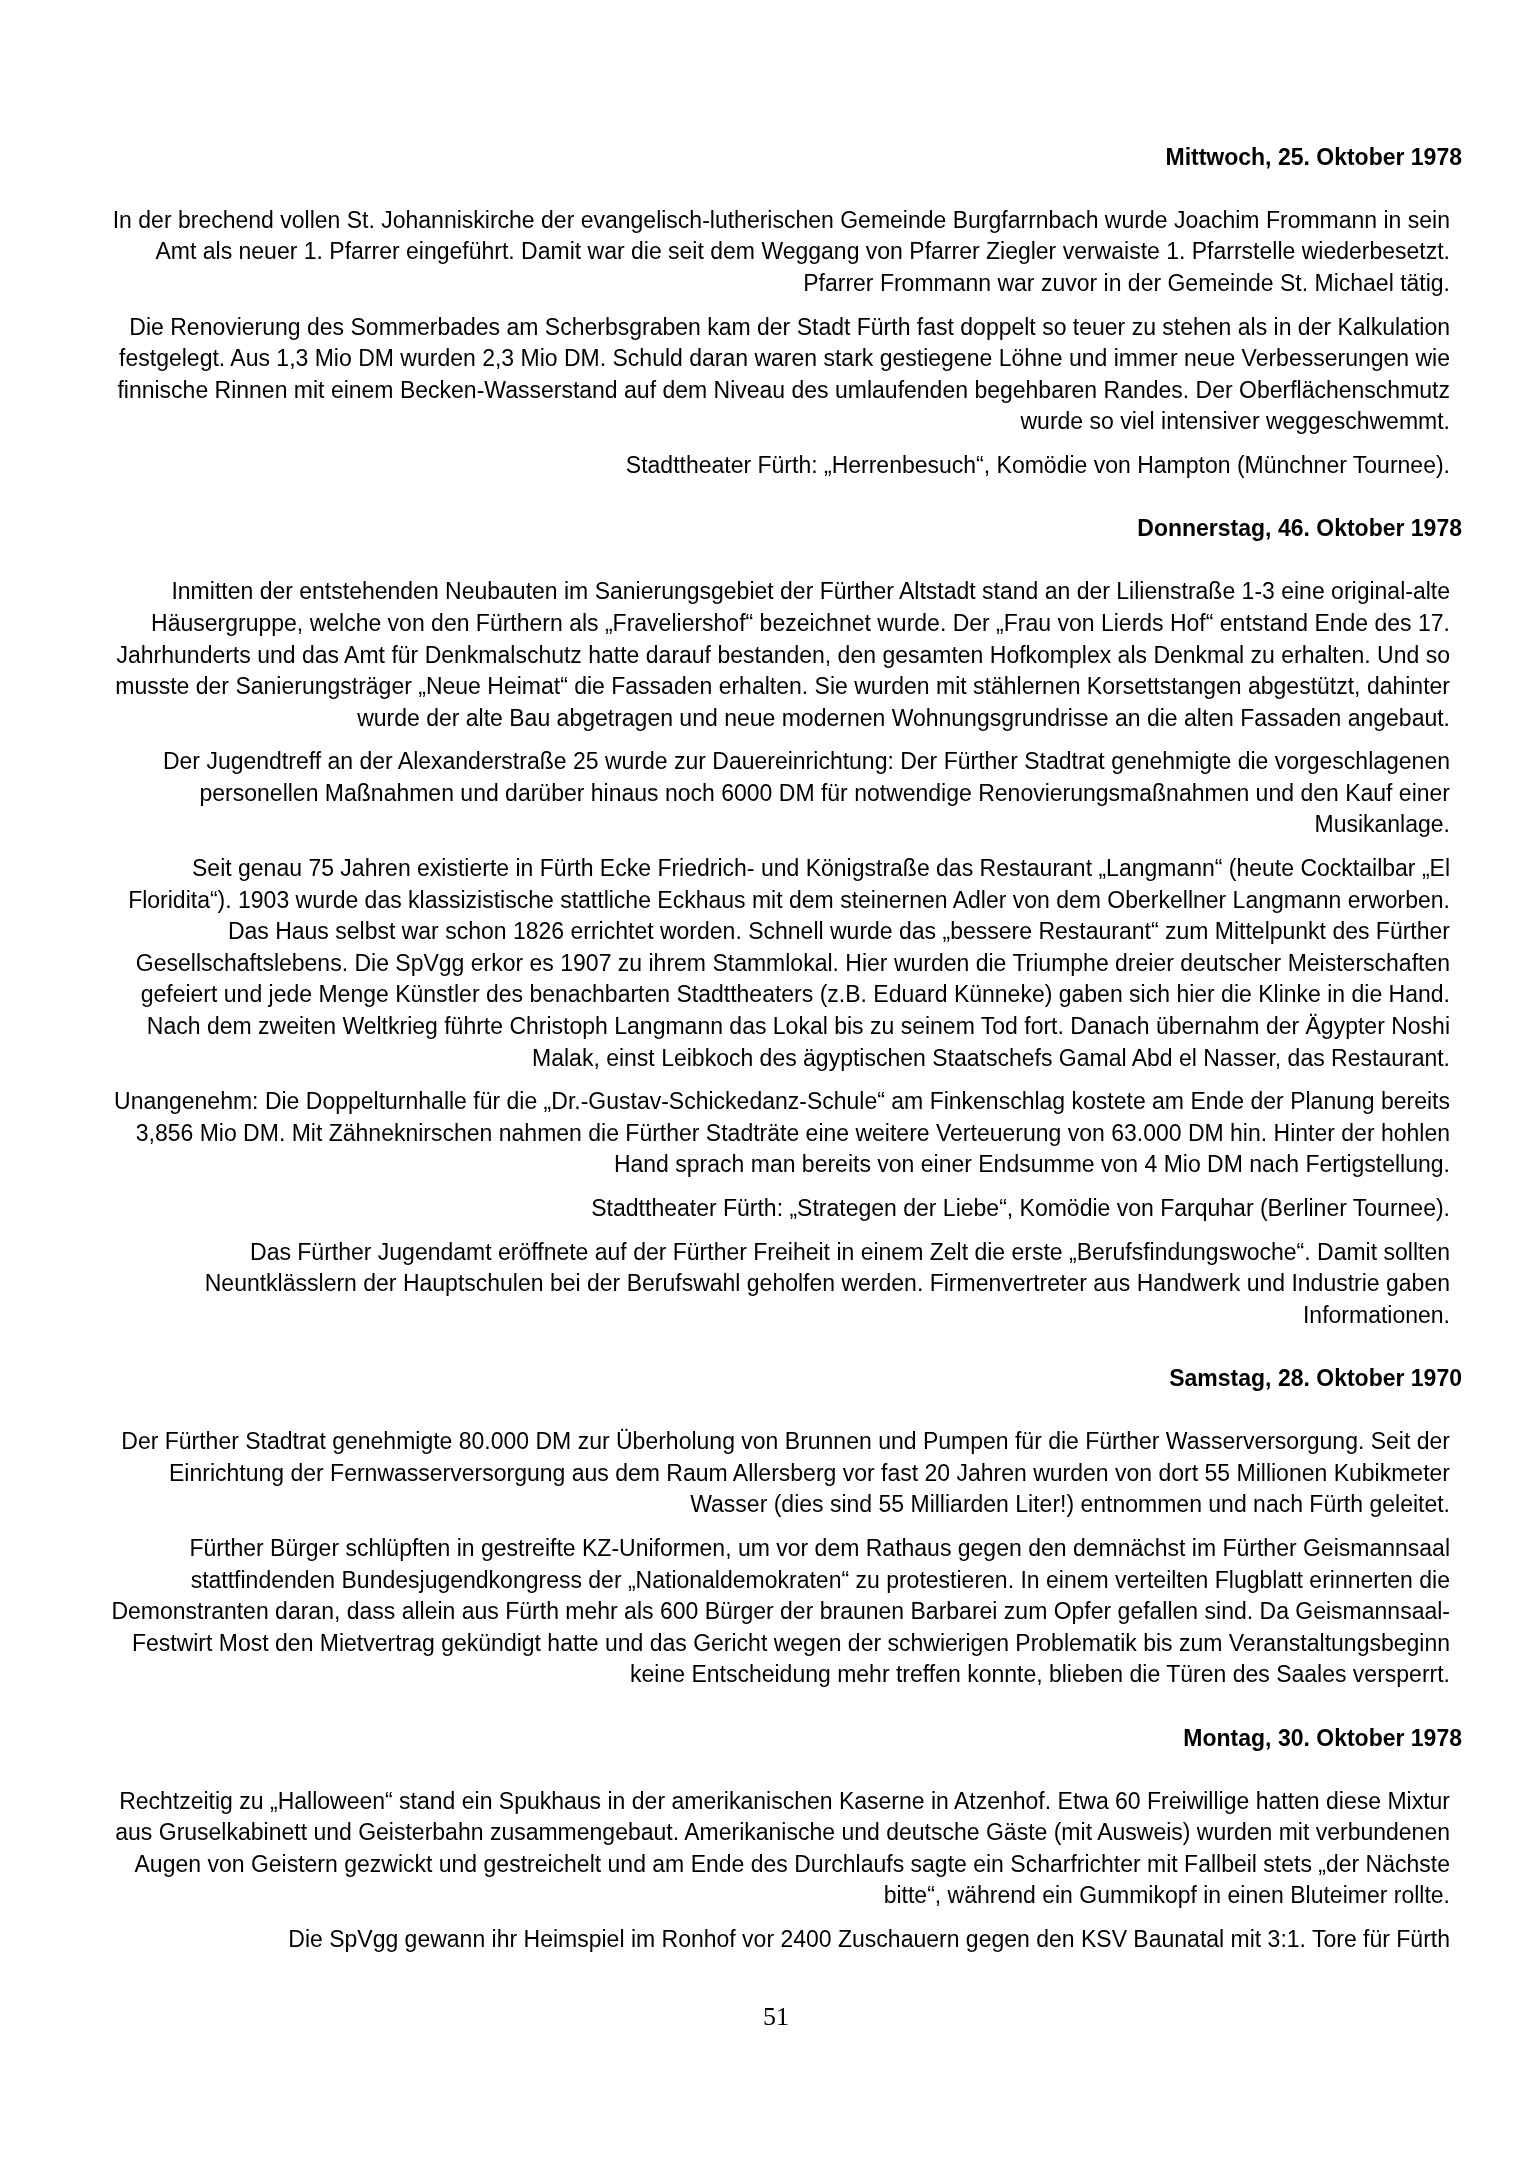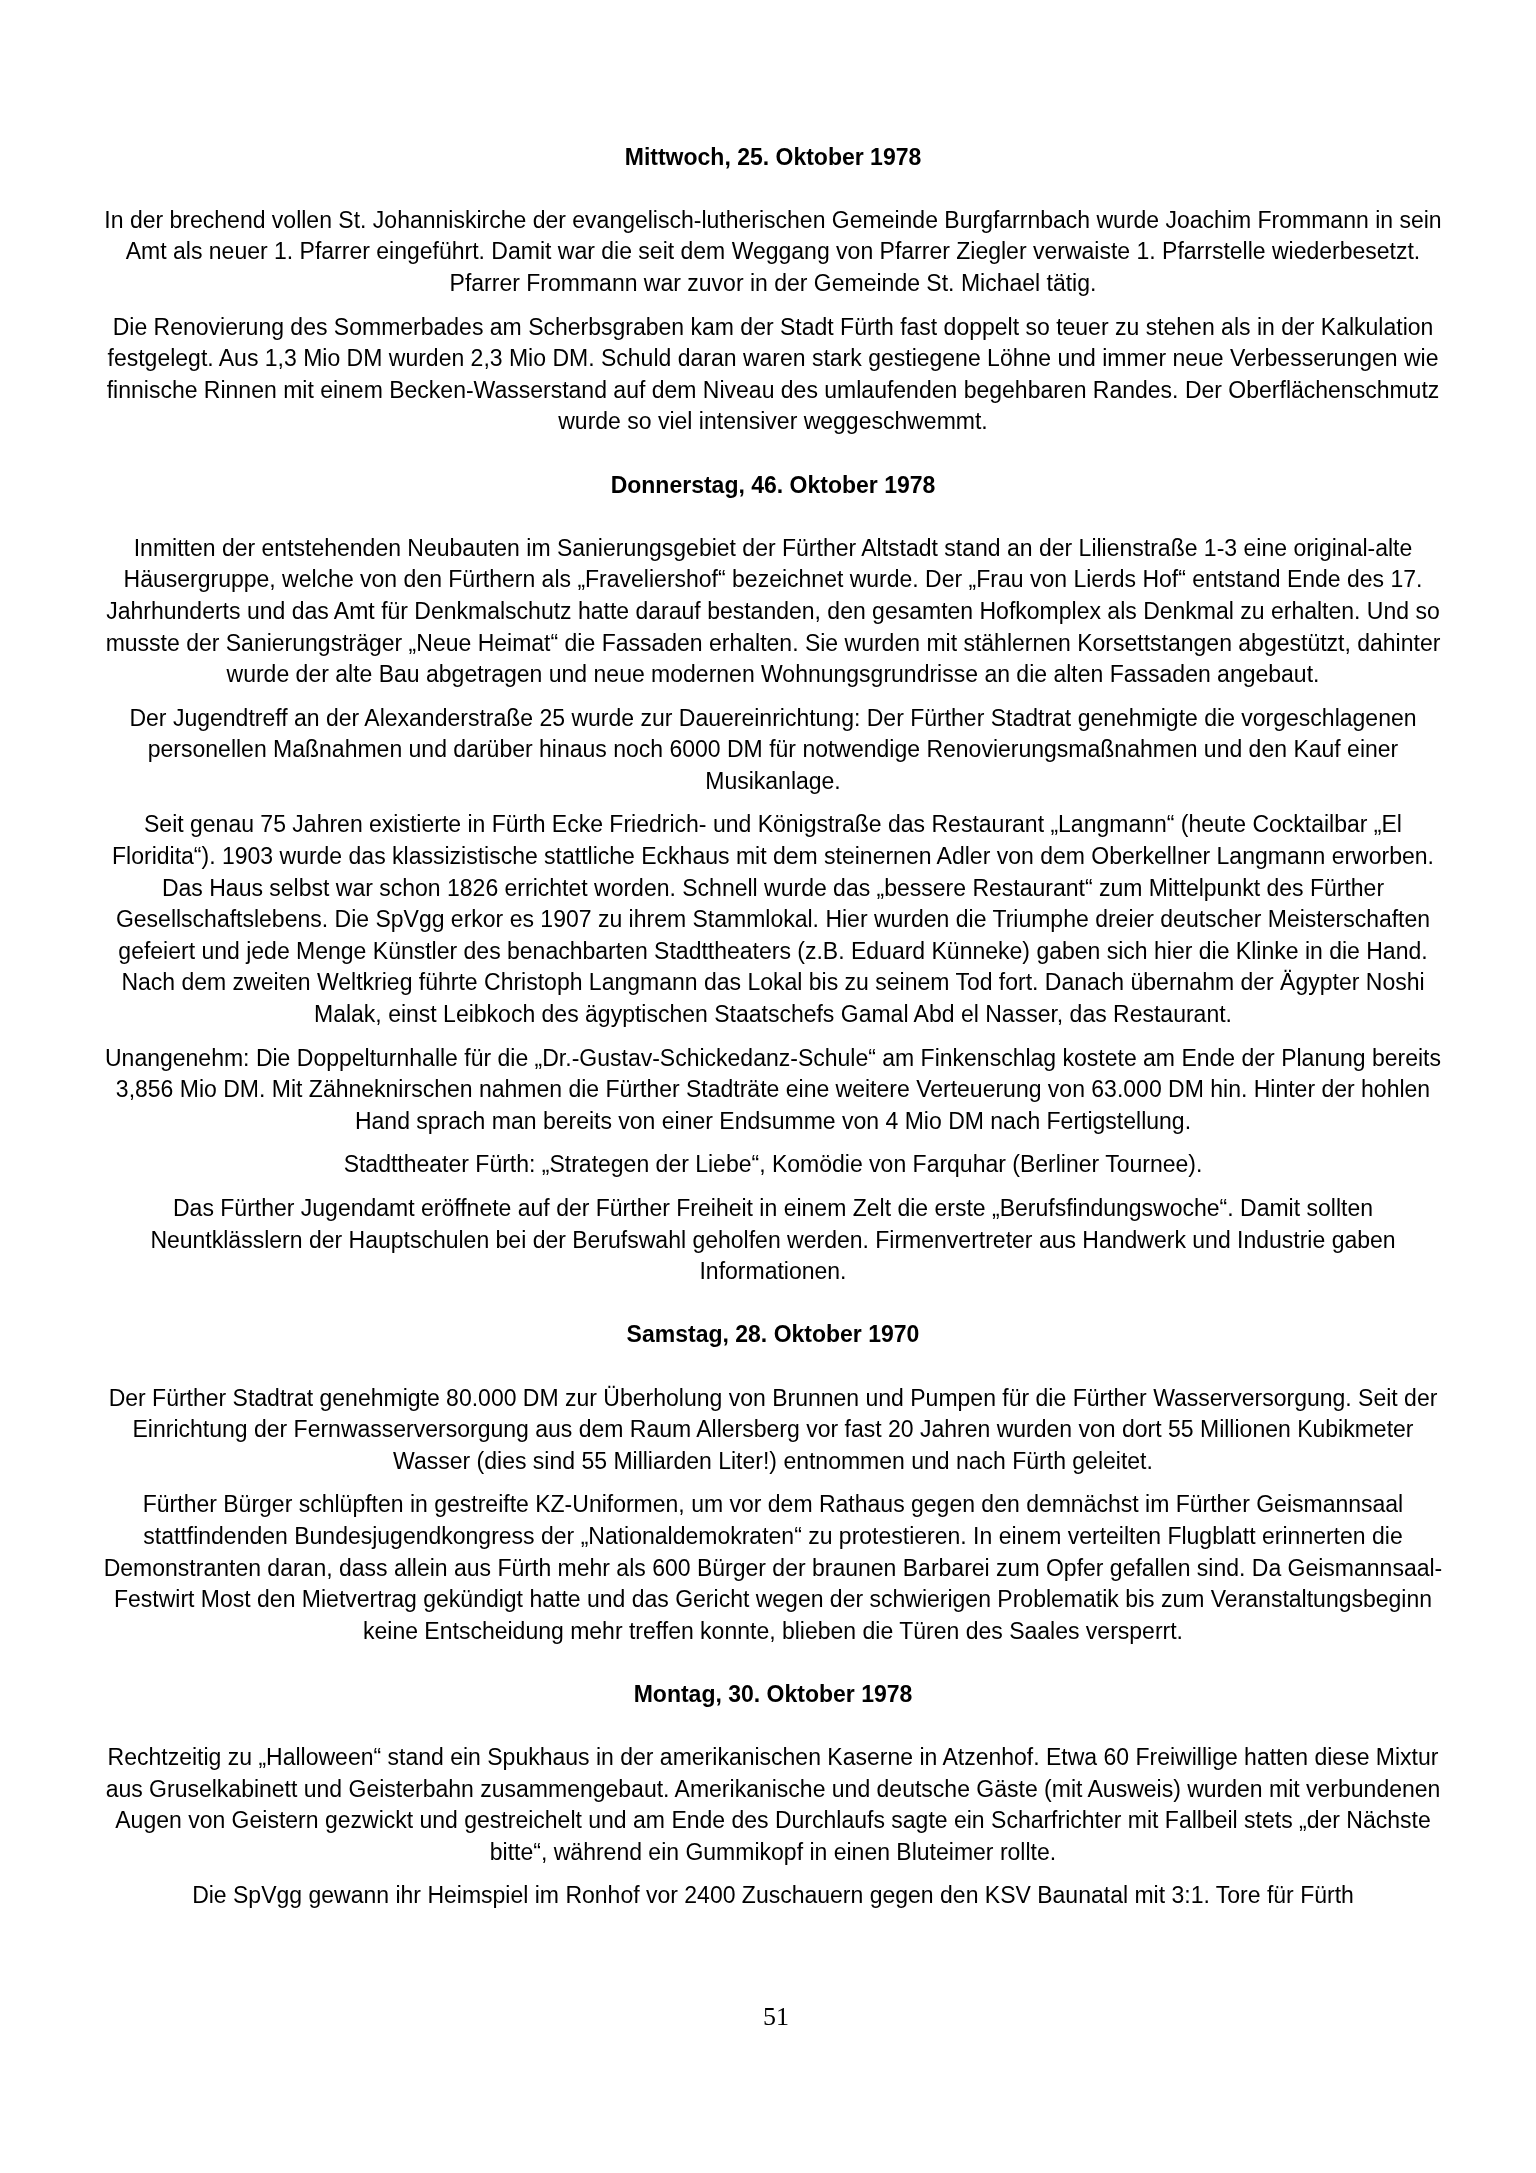--- a/index.html
+++ b/index.html
@@ -21,21 +21,21 @@
     overflow: hidden;
   }
   .content {
     position: absolute;
     left: 84px;
     top: 110px;
     width: 1378px;
     font-size: 23px;
     line-height: 31.6px;
     color: #000000;
-    text-align: center;
+    text-align: right;
   }
   .heading {
     font-weight: bold;
     margin: 31.6px 0;
   }
   .para {
     margin: 12px;
   }
   section {
     margin: 0;
@@ -54,20 +54,21 @@
 </style>
 </head>
 <body>
 
 <div class="page">
   <div class="content" id="content">
       <section>
         <div class="heading">Mittwoch, 25. Oktober 1978</div>
         <div class="para">In der brechend vollen St. Johanniskirche der evangelisch-lutherischen Gemeinde Burgfarrnbach wurde Joachim Frommann in sein Amt als neuer 1. Pfarrer eingeführt. Damit war die seit dem Weggang von Pfarrer Ziegler verwaiste 1. Pfarrstelle wiederbesetzt. Pfarrer Frommann war zuvor in der Gemeinde St. Michael tätig.</div>
         <div class="para">Die Renovierung des Sommerbades am Scherbsgraben kam der Stadt Fürth fast doppelt so teuer zu stehen als in der Kalkulation festgelegt. Aus 1,3 Mio DM wurden 2,3 Mio DM. Schuld daran waren stark gestiegene Löhne und immer neue Verbesserungen wie finnische Rinnen mit einem Becken-Wasserstand auf dem Niveau des umlaufenden begehbaren Randes. Der Oberflächenschmutz wurde so viel intensiver weggeschwemmt.</div>
+        <div class="para">Stadttheater Fürth: „Herrenbesuch“, Komödie von Hampton (Münchner Tournee).</div>
       </section>
       <section>
         <div class="heading">Donnerstag, 46. Oktober 1978</div>
         <div class="para">Inmitten der entstehenden Neubauten im Sanierungsgebiet der Fürther Altstadt stand an der Lilienstraße 1-3 eine original-alte Häusergruppe, welche von den Fürthern als „Fraveliershof“ bezeichnet wurde. Der „Frau von Lierds Hof“ entstand Ende des 17. Jahrhunderts und das Amt für Denkmalschutz hatte darauf bestanden, den gesamten Hofkomplex als Denkmal zu erhalten. Und so musste der Sanierungsträger „Neue Heimat“ die Fassaden erhalten. Sie wurden mit stählernen Korsettstangen abgestützt, dahinter wurde der alte Bau abgetragen und neue modernen Wohnungsgrundrisse an die alten Fassaden angebaut.</div>
         <div class="para">Der Jugendtreff an der Alexanderstraße 25 wurde zur Dauereinrichtung: Der Fürther Stadtrat genehmigte die vorgeschlagenen personellen Maßnahmen und darüber hinaus noch 6000 DM für notwendige Renovierungsmaßnahmen und den Kauf einer Musikanlage.</div>
       </section>
       <section>
         <div class="para">Seit genau 75 Jahren existierte in Fürth Ecke Friedrich- und Königstraße das Restaurant „Langmann“ (heute Cocktailbar „El Floridita“). 1903 wurde das klassizistische stattliche Eckhaus mit dem steinernen Adler von dem Oberkellner Langmann erworben. Das Haus selbst war schon 1826 errichtet worden. Schnell wurde das „bessere Restaurant“ zum Mittelpunkt des Fürther Gesellschaftslebens. Die SpVgg erkor es 1907 zu ihrem Stammlokal. Hier wurden die Triumphe dreier deutscher Meisterschaften gefeiert und jede Menge Künstler des benachbarten Stadttheaters (z.B. Eduard Künneke) gaben sich hier die Klinke in die Hand. Nach dem zweiten Weltkrieg führte Christoph Langmann das Lokal bis zu seinem Tod fort. Danach übernahm der Ägypter Noshi Malak, einst Leibkoch des ägyptischen Staatschefs Gamal Abd el Nasser, das Restaurant.</div>
         <div class="para">Unangenehm: Die Doppelturnhalle für die „Dr.-Gustav-Schickedanz-Schule“ am Finkenschlag kostete am Ende der Planung bereits 3,856 Mio DM. Mit Zähneknirschen nahmen die Fürther Stadträte eine weitere Verteuerung von 63.000 DM hin. Hinter der hohlen Hand sprach man bereits von einer Endsumme von 4 Mio DM nach Fertigstellung.</div>
         <div class="para">Stadttheater Fürth: „Strategen der Liebe“, Komödie von Farquhar (Berliner Tournee).</div>

